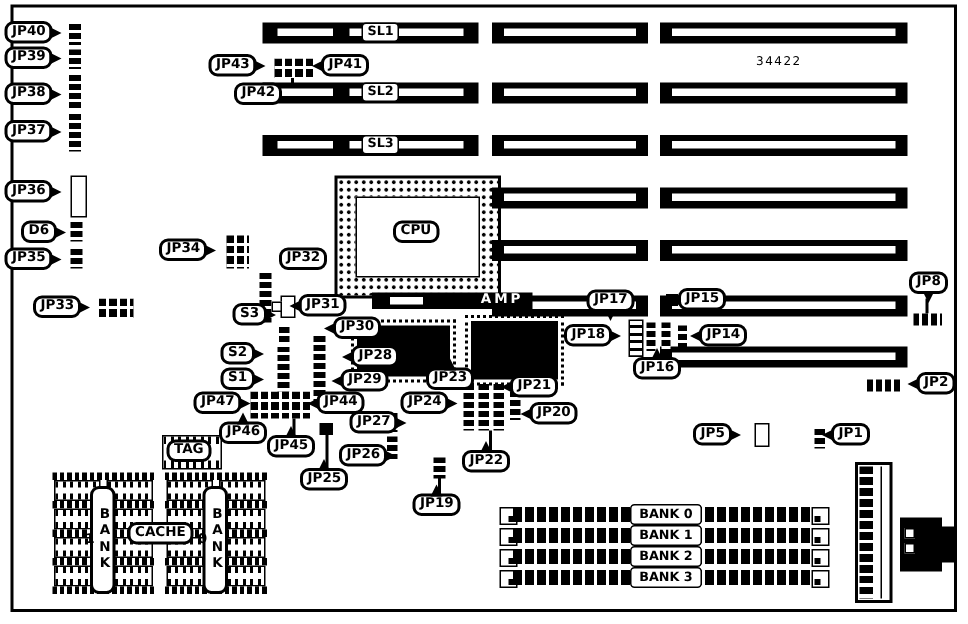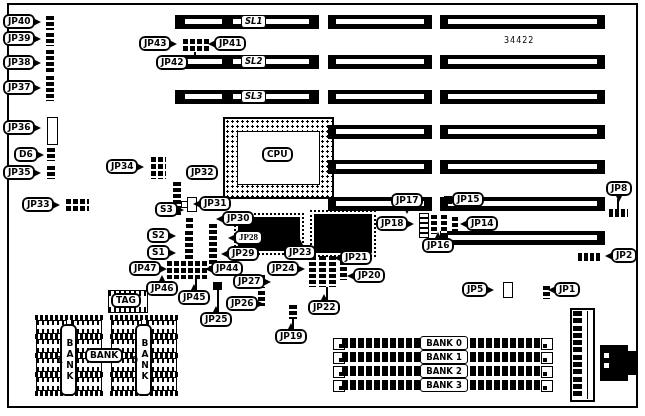--- a/index.html
+++ b/index.html
@@ -3,21 +3,21 @@
 <meta charset="utf-8">
 <style>
   html,body{margin:0;padding:0;background:#fff;}
   .board{position:relative;width:645px;height:416px;background:#fff;overflow:hidden;
          font-family:"DejaVu Sans",sans-serif;}
   .outline{position:absolute;left:7px;top:3px;width:627px;height:401px;border:2px solid #000;}
   
   .lbl{position:absolute;background:#fff;border:2px solid #000;border-radius:6px;
        font:bold 9px "DejaVu Sans",sans-serif;line-height:11px;padding:0 3px;
        white-space:nowrap;z-index:6;}
-  .lbl.sm{border-radius:3px;border-width:1.5px;font-size:8.5px;font-style:italic;}
+  .lbl.sm{border-radius:3px;border-width:1.5px;font-size:8.5px;}
   .lbl i{position:absolute;width:0;height:0;}
   .lbl i.tr{right:-8px;top:50%;margin-top:-4px;border-left:8px solid #000;border-top:4px solid transparent;border-bottom:4px solid transparent;}
   .lbl i.tl{left:-8px;top:50%;margin-top:-4px;border-right:8px solid #000;border-top:4px solid transparent;border-bottom:4px solid transparent;}
   .lbl i.tu{top:-8px;left:50%;margin-left:-4px;border-bottom:8px solid #000;border-left:4px solid transparent;border-right:4px solid transparent;}
   .lbl i.td{bottom:-8px;left:50%;margin-left:-4px;border-top:8px solid #000;border-left:4px solid transparent;border-right:4px solid transparent;}
   .vlbl{position:absolute;background:#fff;border:2px solid #000;border-radius:6px;z-index:7;
         writing-mode:vertical-rl;text-orientation:upright;font:bold 9px "DejaVu Sans",sans-serif;
         letter-spacing:1px;padding:2px 0;text-align:center;}
   
   .slotbar{position:absolute;height:14px;background:#000;z-index:1;}
@@ -134,20 +134,24 @@
     </div>
 
   <div class="lbl sm" style="left:241px;top:15px;"><span>SL1</span></div>
   <div class="lbl sm" style="left:241px;top:55px;"><span>SL2</span></div>
   <div class="lbl sm" style="left:241px;top:90px;"><span>SL3</span></div>
 
   <div class="socket">
       <div class="socket-inner"></div>
     </div>
   <div class="lbl" style="left:262px;top:147px;"><span>CPU</span></div>
+  <div class="ampbar">
+      <div class="slit"></div>
+      <span class="amptx">AMP</span>
+    </div>
 
   <div class="qfp" style="left:238px;top:217px;width:62px;height:34px;"></div>
   <div class="qfp" style="left:314px;top:214px;width:58px;height:39px;"></div>
 
   <div class="psv" style="left:46px;top:16px;width:8px;height:14px;"></div>
   <div class="psv" style="left:46px;top:33px;width:8px;height:13px;"></div>
   <div class="psv" style="left:46px;top:50px;width:8px;height:23px;"></div>
   <div class="psv" style="left:46px;top:76px;width:8px;height:25px;"></div>
   <div class="wcomp" style="left:47px;top:117px;width:9px;height:26px;"></div>
   <div class="psv" style="left:47px;top:148px;width:8px;height:13px;"></div>
@@ -233,21 +237,21 @@
     <div class="hrow"></div>
       <div class="crow">
         <div class="ccell"></div>
         <div class="ccell"></div>
       </div>
     <div class="hrow"></div>
   </div>
   <div class="dipchip" style="left:108px;top:290px;width:38px;height:21px;"></div>
   <div class="vlbl" style="left:60px;top:324px;width:13px;height:64px;">BANK 1</div>
   <div class="vlbl" style="left:135px;top:324px;width:13px;height:64px;">BANK 0</div>
-  <div class="lbl" style="left:85px;top:348px;"><span>BANK</span></div>
+  <div class="lbl" style="left:85px;top:348px;"><span>CACHE</span></div>
   <div class="lbl" style="left:111px;top:293px;"><span>TAG</span></div>
 
   <div class="simm" style="top:337px;">
       <div class="clipL"></div>
       <div class="sbody"></div>
       <div class="clipR"></div>
     </div>
   <div class="simm" style="top:351px;">
       <div class="clipL"></div>
       <div class="sbody"></div>
@@ -287,21 +291,21 @@
   <div class="lbl" style="left:22px;top:197px;"><i class="tr"></i><span>JP33</span></div>
   <div class="lbl" style="left:106px;top:159px;"><i class="tr"></i><span>JP34</span></div>
   <div class="lbl" style="left:139px;top:36px;"><i class="tr"></i><span>JP43</span></div>
   <div class="lbl" style="left:214px;top:36px;"><i class="tl"></i><span>JP41</span></div>
   <div class="lbl" style="left:156px;top:55px;"><span>JP42</span></div>
   <div class="lbl" style="left:186px;top:165px;"><span>JP32</span></div>
   <div class="lbl" style="left:199px;top:196px;"><i class="tl"></i><span>JP31</span></div>
   <div class="lbl" style="left:155px;top:202px;"><i class="tr"></i><span>S3</span></div>
   <div class="lbl" style="left:222px;top:211px;"><i class="tl"></i><span>JP30</span></div>
   <div class="lbl" style="left:147px;top:228px;"><i class="tr"></i><span>S2</span></div>
-  <div class="lbl" style="left:234px;top:230px;font-family:Liberation Serif, serif;"><i class="tl"></i><span>JP28</span></div>
+  <div class="lbl" style="left:234px;top:230px;"><i class="tl"></i><span>JP28</span></div>
   <div class="lbl" style="left:147px;top:245px;"><i class="tr"></i><span>S1</span></div>
   <div class="lbl" style="left:227px;top:246px;"><i class="tl"></i><span>JP29</span></div>
   <div class="lbl" style="left:284px;top:245px;"><i class="tu"></i><span>JP23</span></div>
   <div class="lbl" style="left:129px;top:261px;"><i class="tr"></i><span>JP47</span></div>
   <div class="lbl" style="left:211px;top:261px;"><i class="tl"></i><span>JP44</span></div>
   <div class="lbl" style="left:267px;top:261px;"><i class="tr"></i><span>JP24</span></div>
   <div class="lbl" style="left:340px;top:250px;"><i class="tl"></i><span>JP21</span></div>
   <div class="lbl" style="left:146px;top:281px;"><i class="tu"></i><span>JP46</span></div>
   <div class="lbl" style="left:233px;top:274px;"><i class="tr"></i><span>JP27</span></div>
   <div class="lbl" style="left:353px;top:268px;"><i class="tl"></i><span>JP20</span></div>

